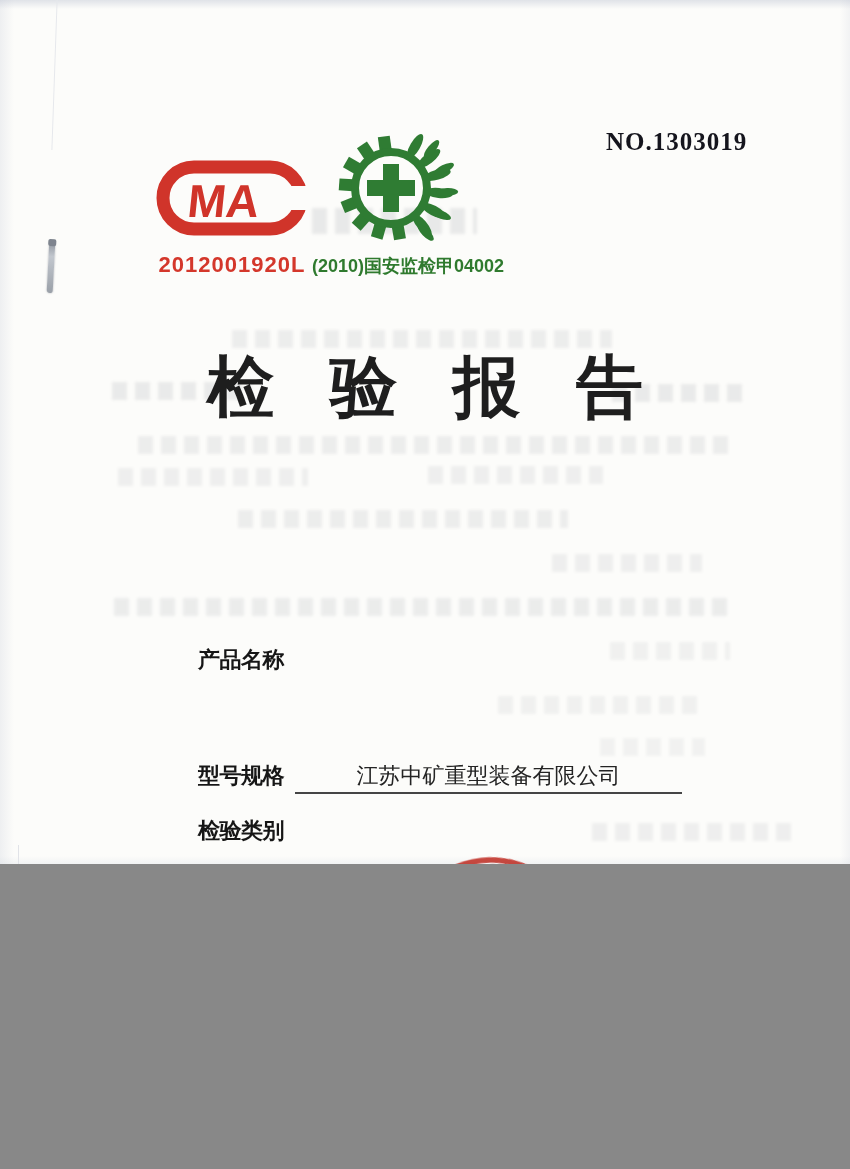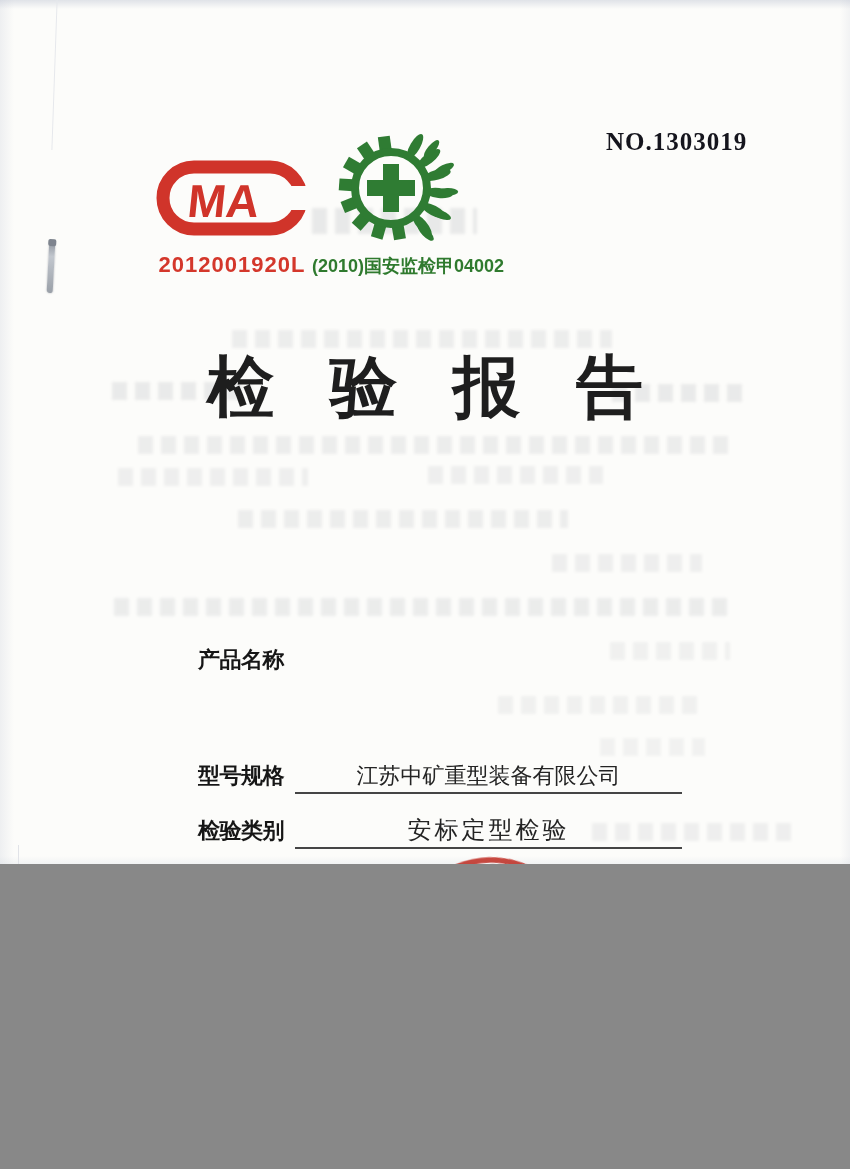--- a/index.html
+++ b/index.html
@@ -199,21 +199,20 @@
 
   <div class="form-row row-1">
     <span class="flabel">产品名称</span>
   </div>
   <div class="form-row row-3">
     <span class="flabel">型号规格</span>
     <span class="fvalue">江苏中矿重型装备有限公司</span>
   </div>
   <div class="form-row row-4">
     <span class="flabel">检验类别</span>
-    <span class="fvalue">安标定型检验</span>
   </div>
 
   <svg class="stamp" viewBox="0 0 200 200">
     <defs>
       <path id="arcTop" d="M 32.3 124.6 A 72 72 0 1 1 167.7 124.6" fill="none"></path>
       <path id="arcBottom" d="M 67.9 138.3 A 50 50 0 0 0 132.1 138.3" fill="none"></path>
     </defs>
     <circle cx="100" cy="100" r="92" fill="none" stroke="#c93a31" stroke-width="5.5"></circle>
     <ellipse cx="140" cy="95" rx="22" ry="30" fill="#c93a31" opacity="0.28"></ellipse>
     <ellipse cx="123" cy="150" rx="18" ry="12" fill="#c93a31" opacity="0.22"></ellipse>

